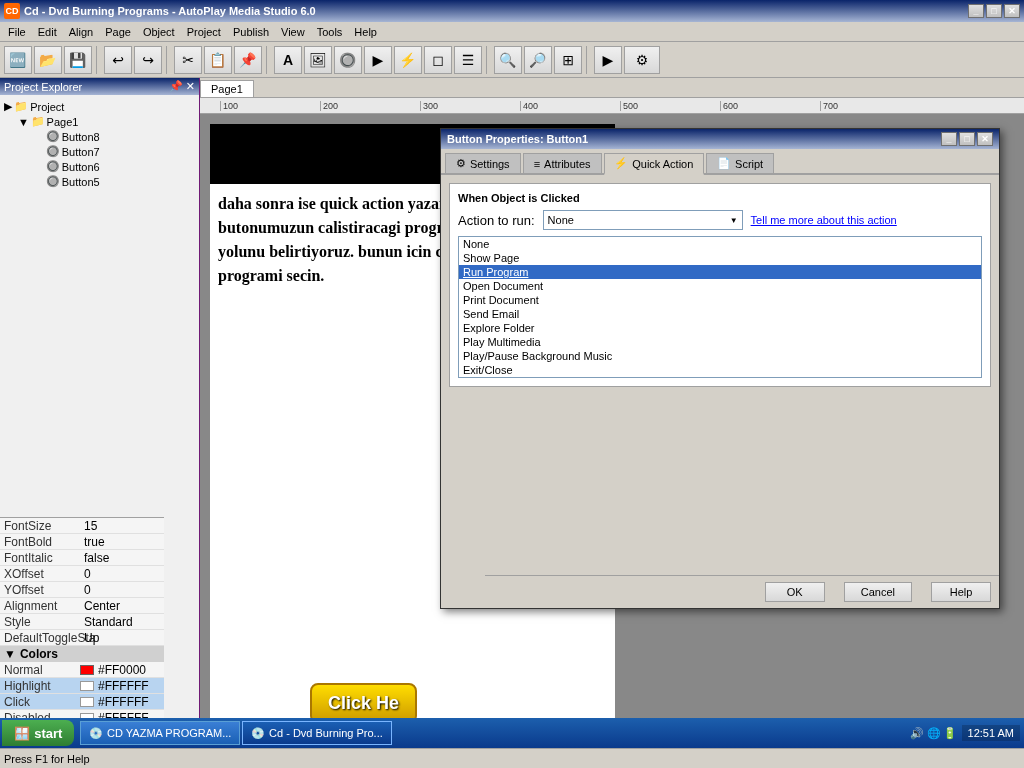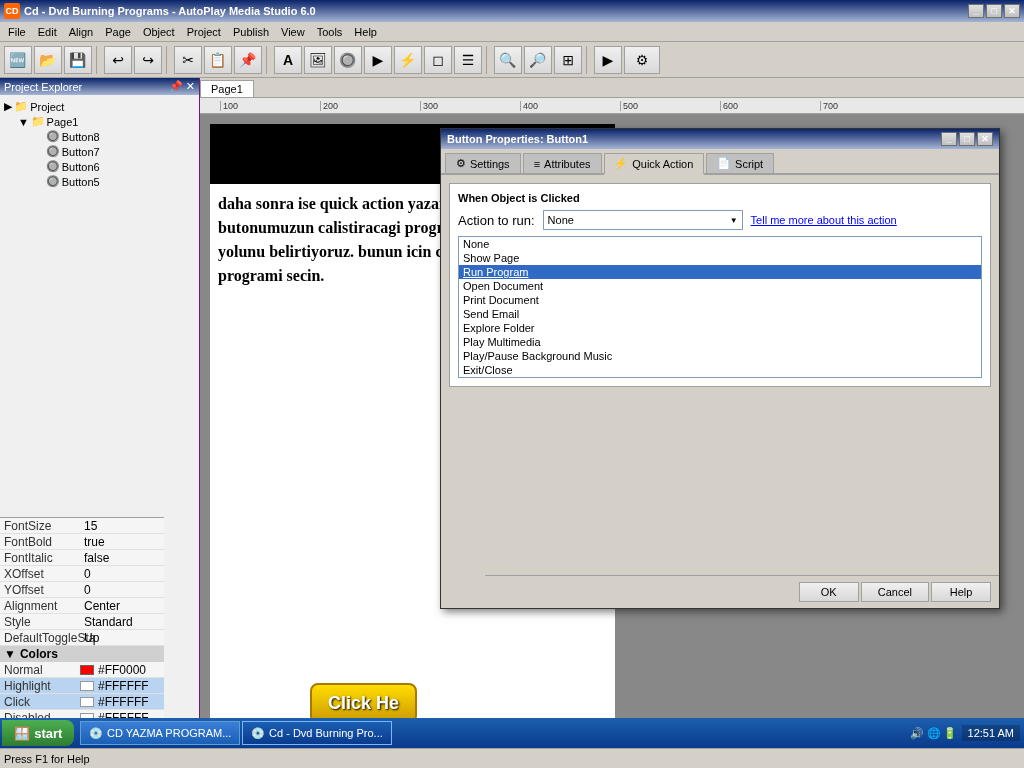--- a/index.html
+++ b/index.html
@@ -228,21 +228,21 @@
     .listbox-item {
       padding: 1px 4px;
       font-size: 11px;
       cursor: pointer;
       white-space: nowrap;
     }
     .listbox-item.selected { background: #316ac5; color: white; text-decoration: underline; }
     .dialog-footer {
       display: flex;
       justify-content: flex-end;
-      gap: 2px;
+      gap: 19px;
       padding: 6px 8px;
       border-top: 1px solid #a0a0a0;
       margin-left: 44px;
     }
     .dialog-btn {
       padding: 3px 16px;
       background: linear-gradient(to bottom, #f0f0f0, #d8d8d8);
       border: 1px solid #a0a0a0;
       font-size: 11px;
       cursor: pointer;

